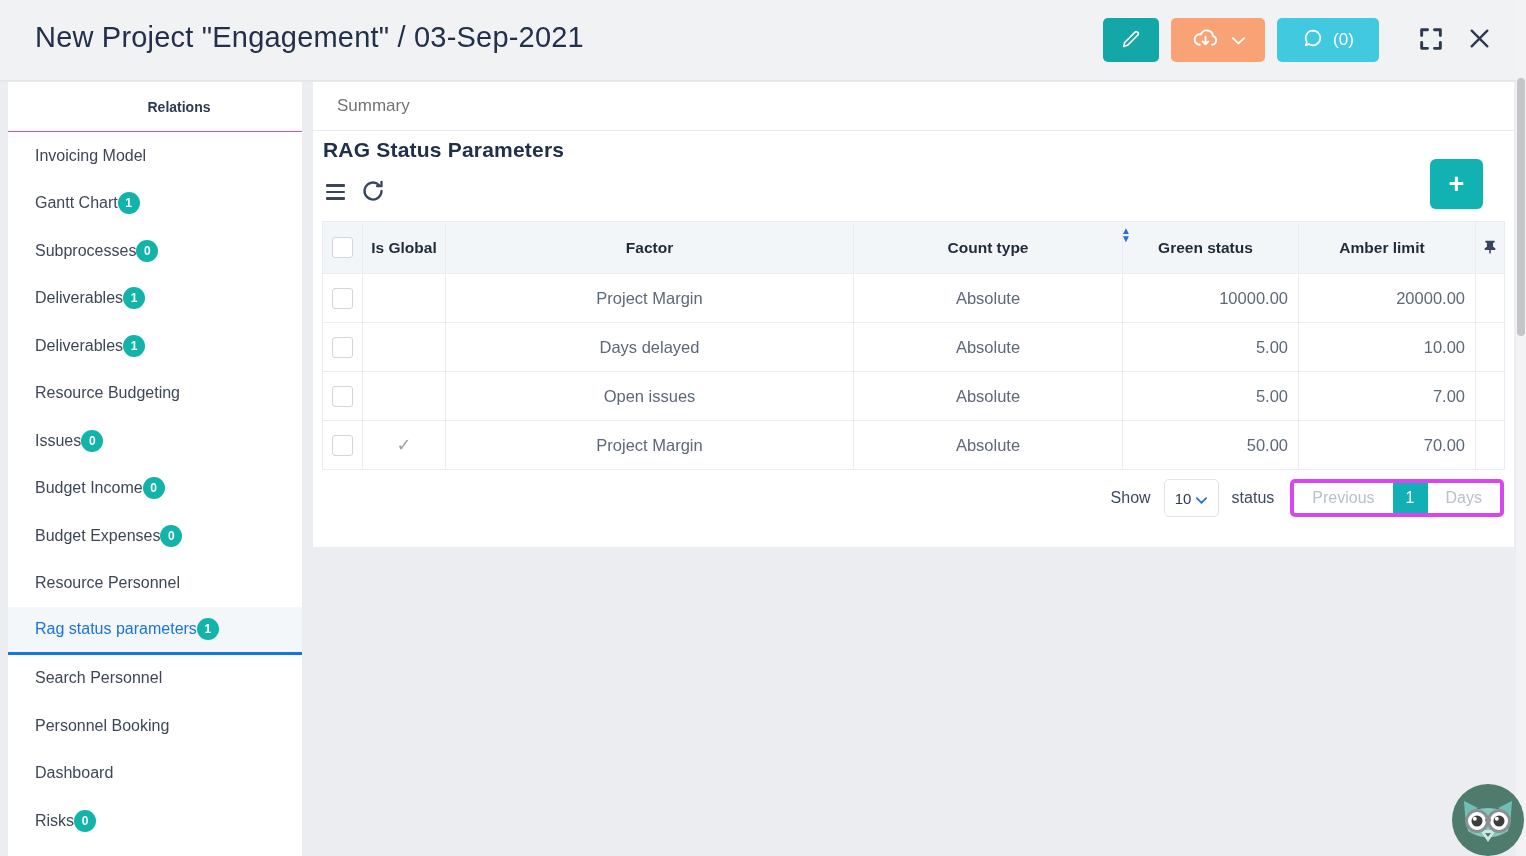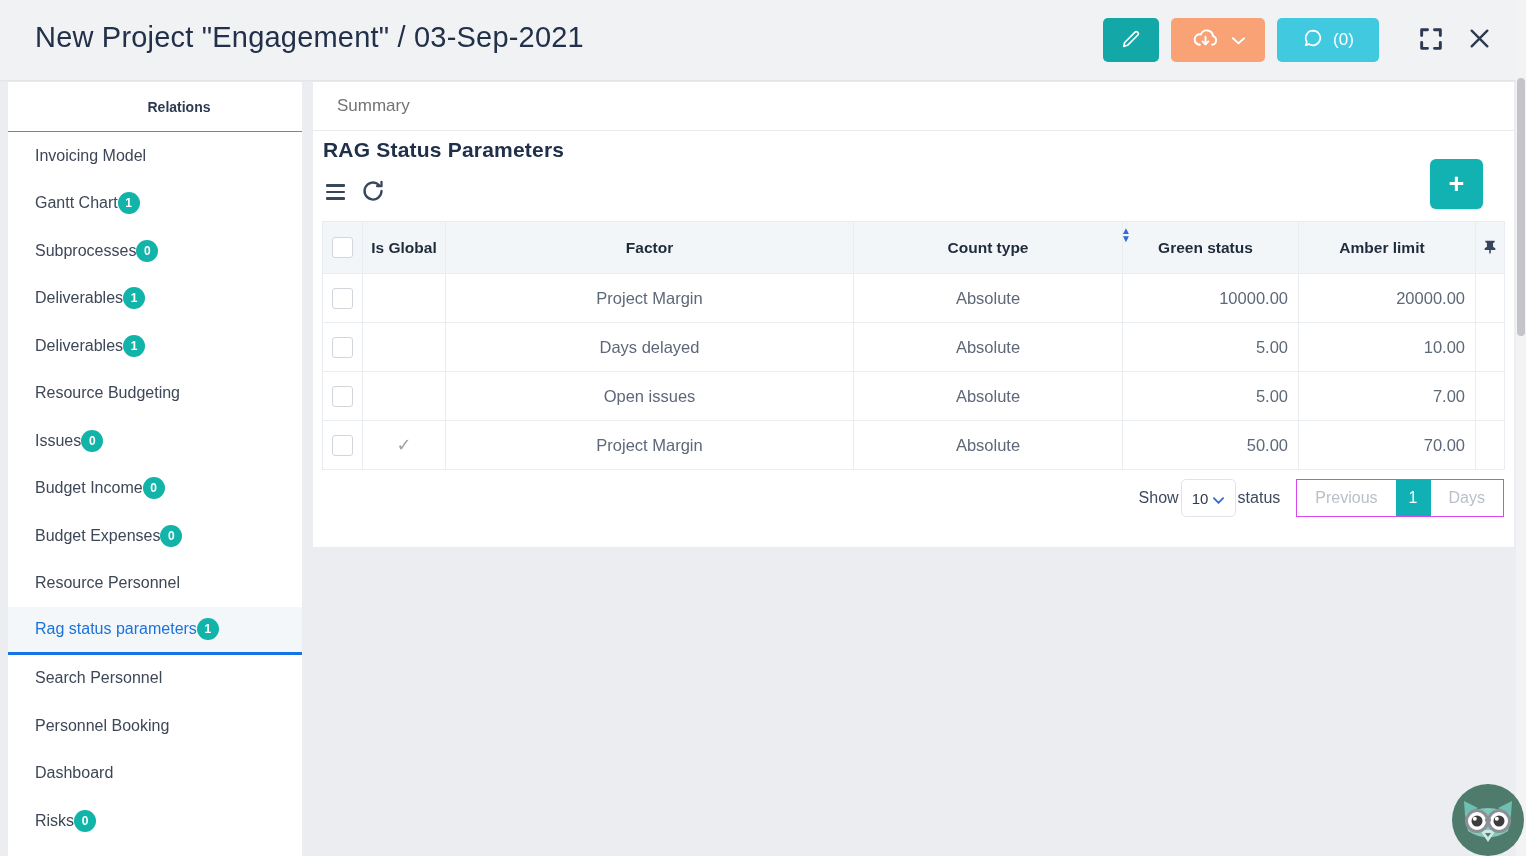--- a/index.html
+++ b/index.html
@@ -101,28 +101,28 @@
   .sorter {
     position:absolute; right:-9px; top:5px; z-index:2;
     display:flex; flex-direction:column; line-height:8px; font-size:10px; color:#2e6bd8;
   }
   
   .table-footer {
     position:absolute; top:396px; right:10px; height:40px;
     display:flex; align-items:center; font-size:16px; color:#3d4960;
   }
   .len-select {
-    width:55px; height:38px; margin:0 2px;
+    width:55px; height:38px; margin:0 13px;
     border:1px solid #e0e4ea; border-radius:5px; background:#fff;
     display:flex; align-items:center; justify-content:center; gap:5px;
     font-size:15px; color:#2c3a4e; cursor:pointer;
   }
   .pager {
     display:flex; align-items:stretch; height:38px; margin-left:16px;
-    border:1px solid #d946ef; border-radius:0; overflow:hidden; background:#fff;
+    border:4px solid #d946ef; border-radius:5px; overflow:hidden; background:#fff;
   }
   .pager .pg { display:flex; align-items:center; padding:0 18px; color:#b9c0cb; cursor:default; }
   .pager .pg.current {
     background:#10b0b4; color:#fff; padding:0; width:35px; justify-content:center; cursor:pointer;
   }
   
   .scroll-track { position:absolute; right:0; top:0; width:10px; height:856px; background:#f3f3f5; }
   .scroll-thumb { position:absolute; right:1px; top:78px; width:8px; height:258px; background:#c3c5c9; border-radius:4px; cursor:pointer; }
   .owl { position:absolute; left:1452px; top:784px; width:72px; height:72px; cursor:pointer; }
 </style>

